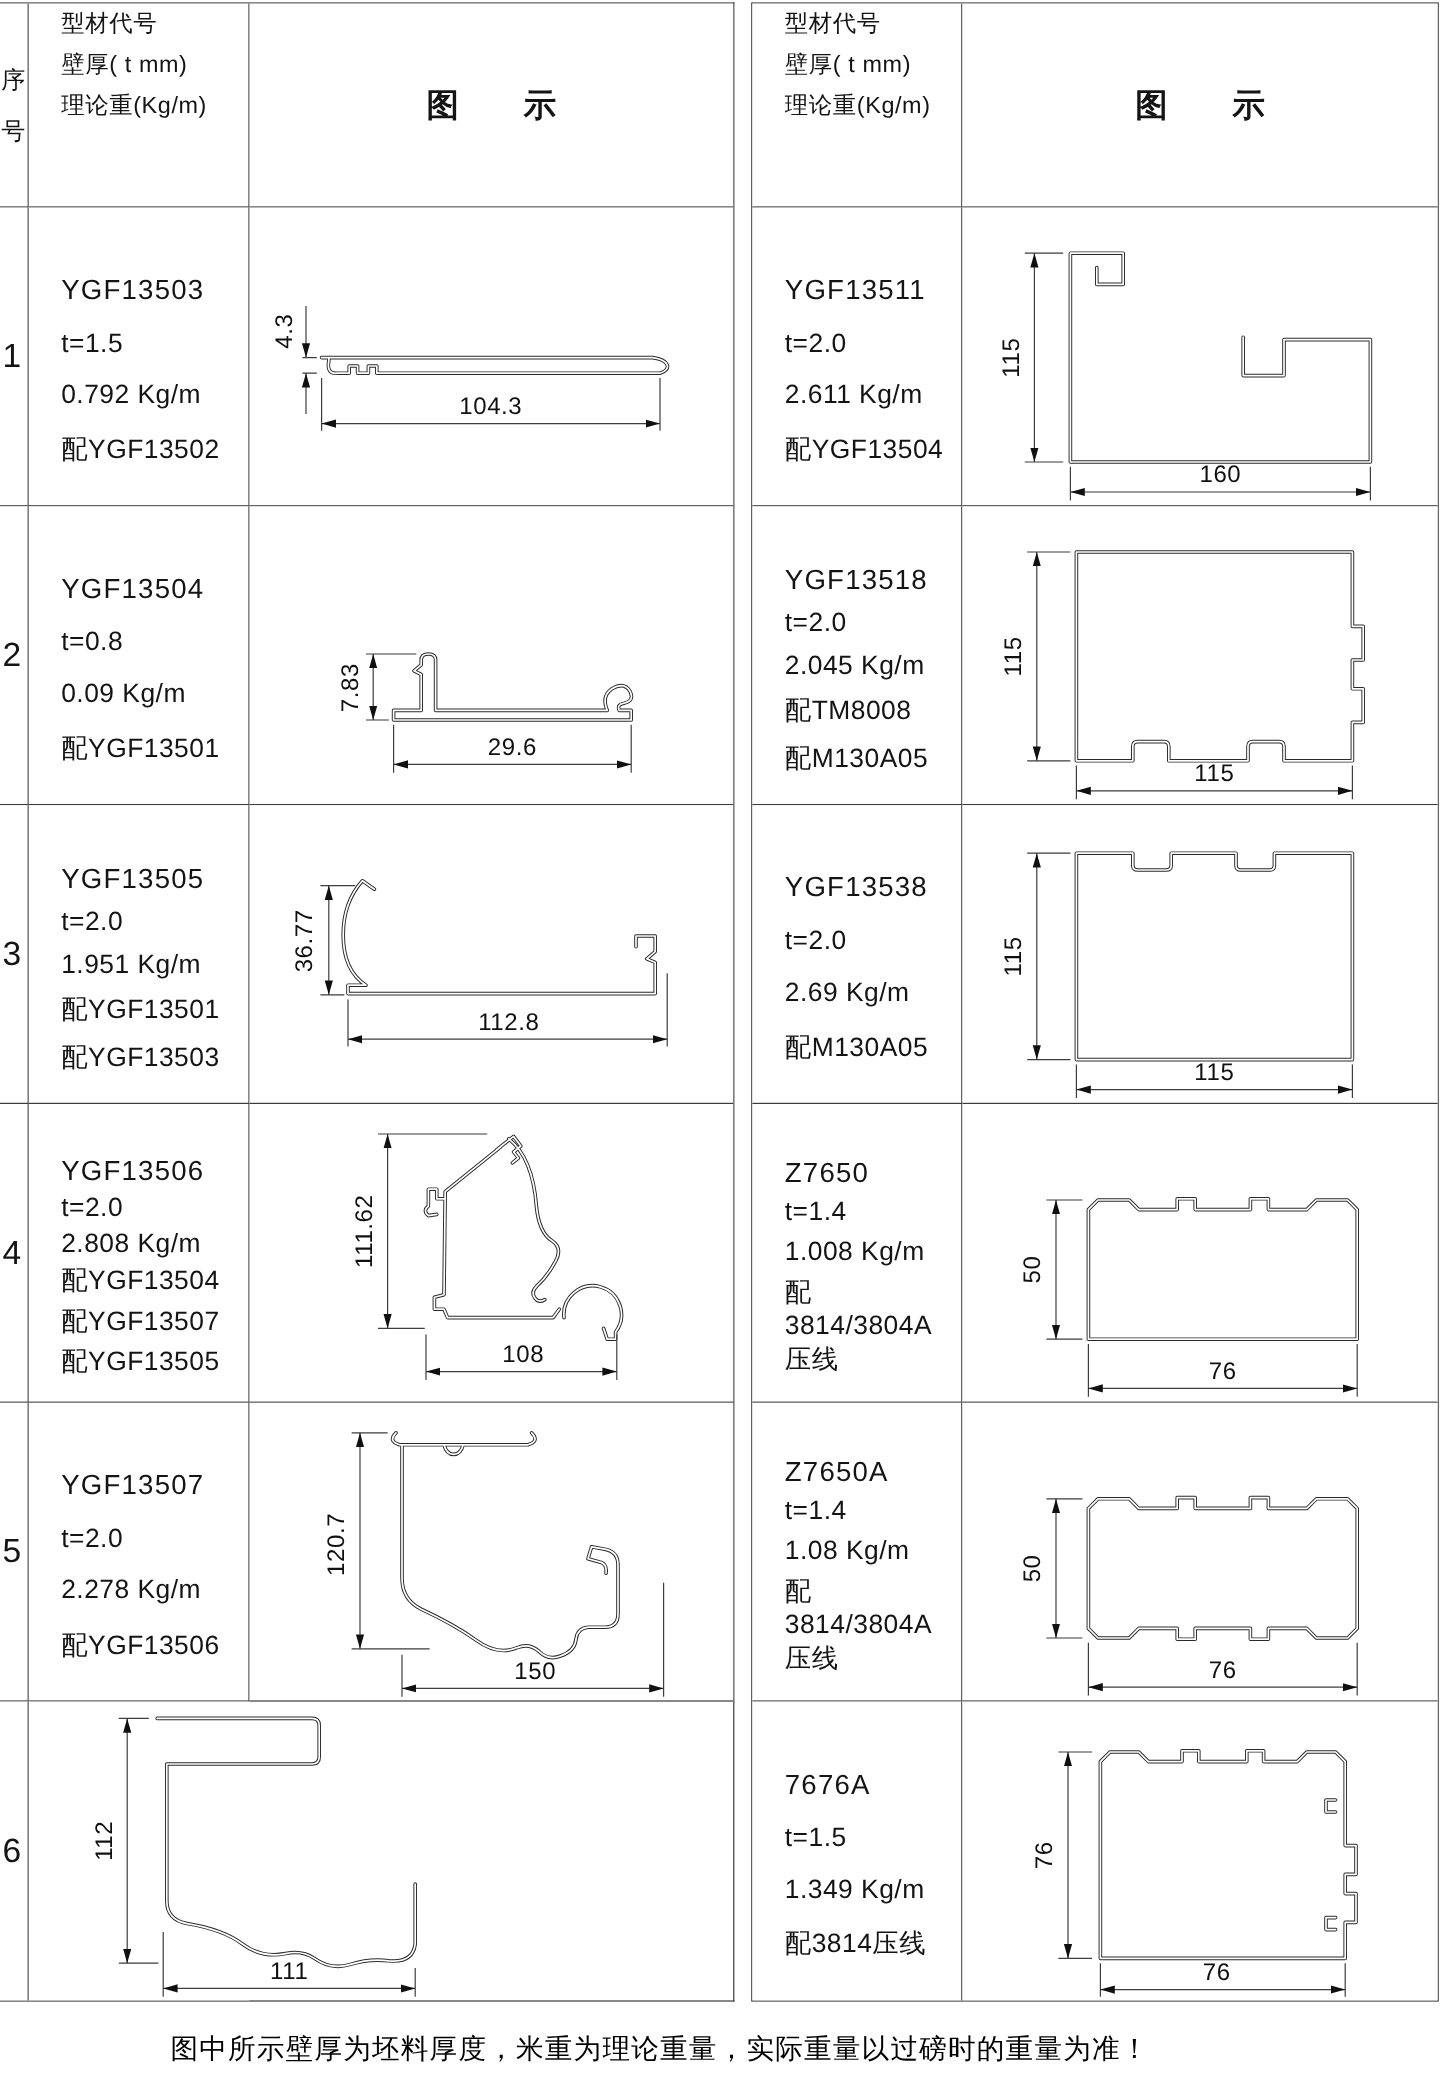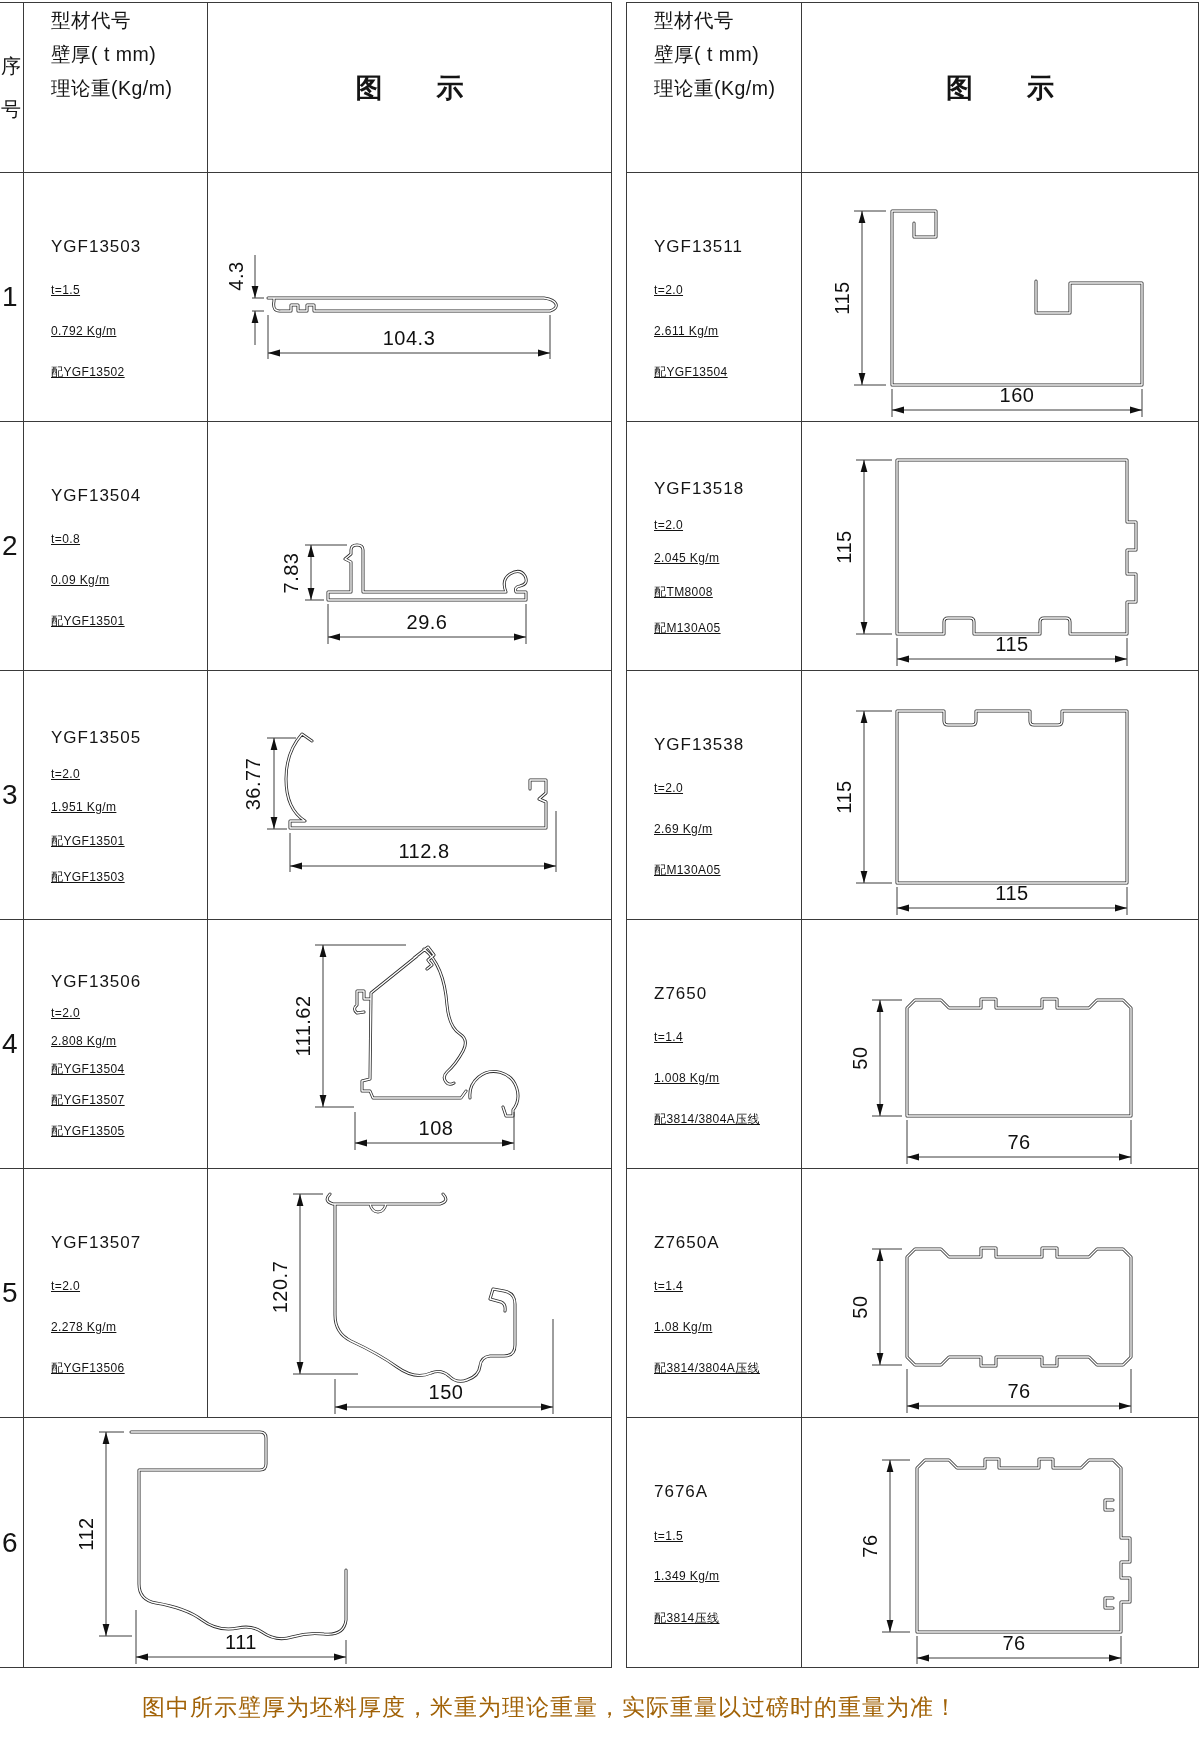--- a/index.html
+++ b/index.html
@@ -15,30 +15,30 @@
   .c.lastcol{border-right:none;text-align:right;}
   .c.lastrow{border-bottom:none;}
   .seqh{display:flex;flex-direction:column;align-items:flex-start;justify-content:center;
         gap:16px;font-size:20px;padding-left:1px;}
   .spech{display:flex;flex-direction:column;padding-left:27px;
          font-size:19.5px;line-height:1.75;letter-spacing:0.5px;}
   .diagh{display:flex;align-items:center;justify-content:center;font-size:27px;font-weight:600;}
   .seqc{display:flex;align-items:center;justify-content:flex-start;font-size:28px;padding-left:2px;}
   .spec{display:flex;flex-direction:column;justify-content:space-evenly;align-items:flex-start;
         padding:14px 4px 14px 27px;}
-  .spec .code{font-size:17px;letter-spacing:1px;margin-top:24px;}
-  .spec .ln{font-size:12px;letter-spacing:0.4px;text-decoration:underline;}
+  .spec .code{font-size:23px;letter-spacing:1px;margin-top:24px;}
+  .spec .ln{font-size:22px;letter-spacing:0.4px;}
   .diag{padding:0;}
   .diag svg{display:block;}
   use.po{stroke:#2a2a2a;stroke-width:3;fill:none;stroke-linejoin:round;stroke-linecap:round;}
   use.pi{stroke:#ffffff;stroke-width:1.4;fill:none;stroke-linejoin:round;stroke-linecap:round;}
   line.dim, path.ext{stroke:#3d3d3d;stroke-width:1;fill:none;}
   text.dimt{font-size:20px;fill:#101010;text-anchor:middle;letter-spacing:0.5px;}
   .footer{position:absolute;top:1692px;left:0;width:1100px;text-align:center;
-          font-size:23px;letter-spacing:1px;color:#a16207;}
+          font-size:23px;letter-spacing:1px;color:#000000;}
 </style>
 </head>
 <body>
 
 <svg width="0" height="0" style="position:absolute" aria-hidden="true">
   <defs>
     <marker id="ar" viewBox="-12 -4 13 8" refX="0" refY="0" markerWidth="13" markerHeight="8" orient="auto-start-reverse" markerUnits="userSpaceOnUse">
       <path d="M0,0 L-12,-3.4 L-12,3.4 Z" fill="#101010"></path>
     </marker>
   </defs>

